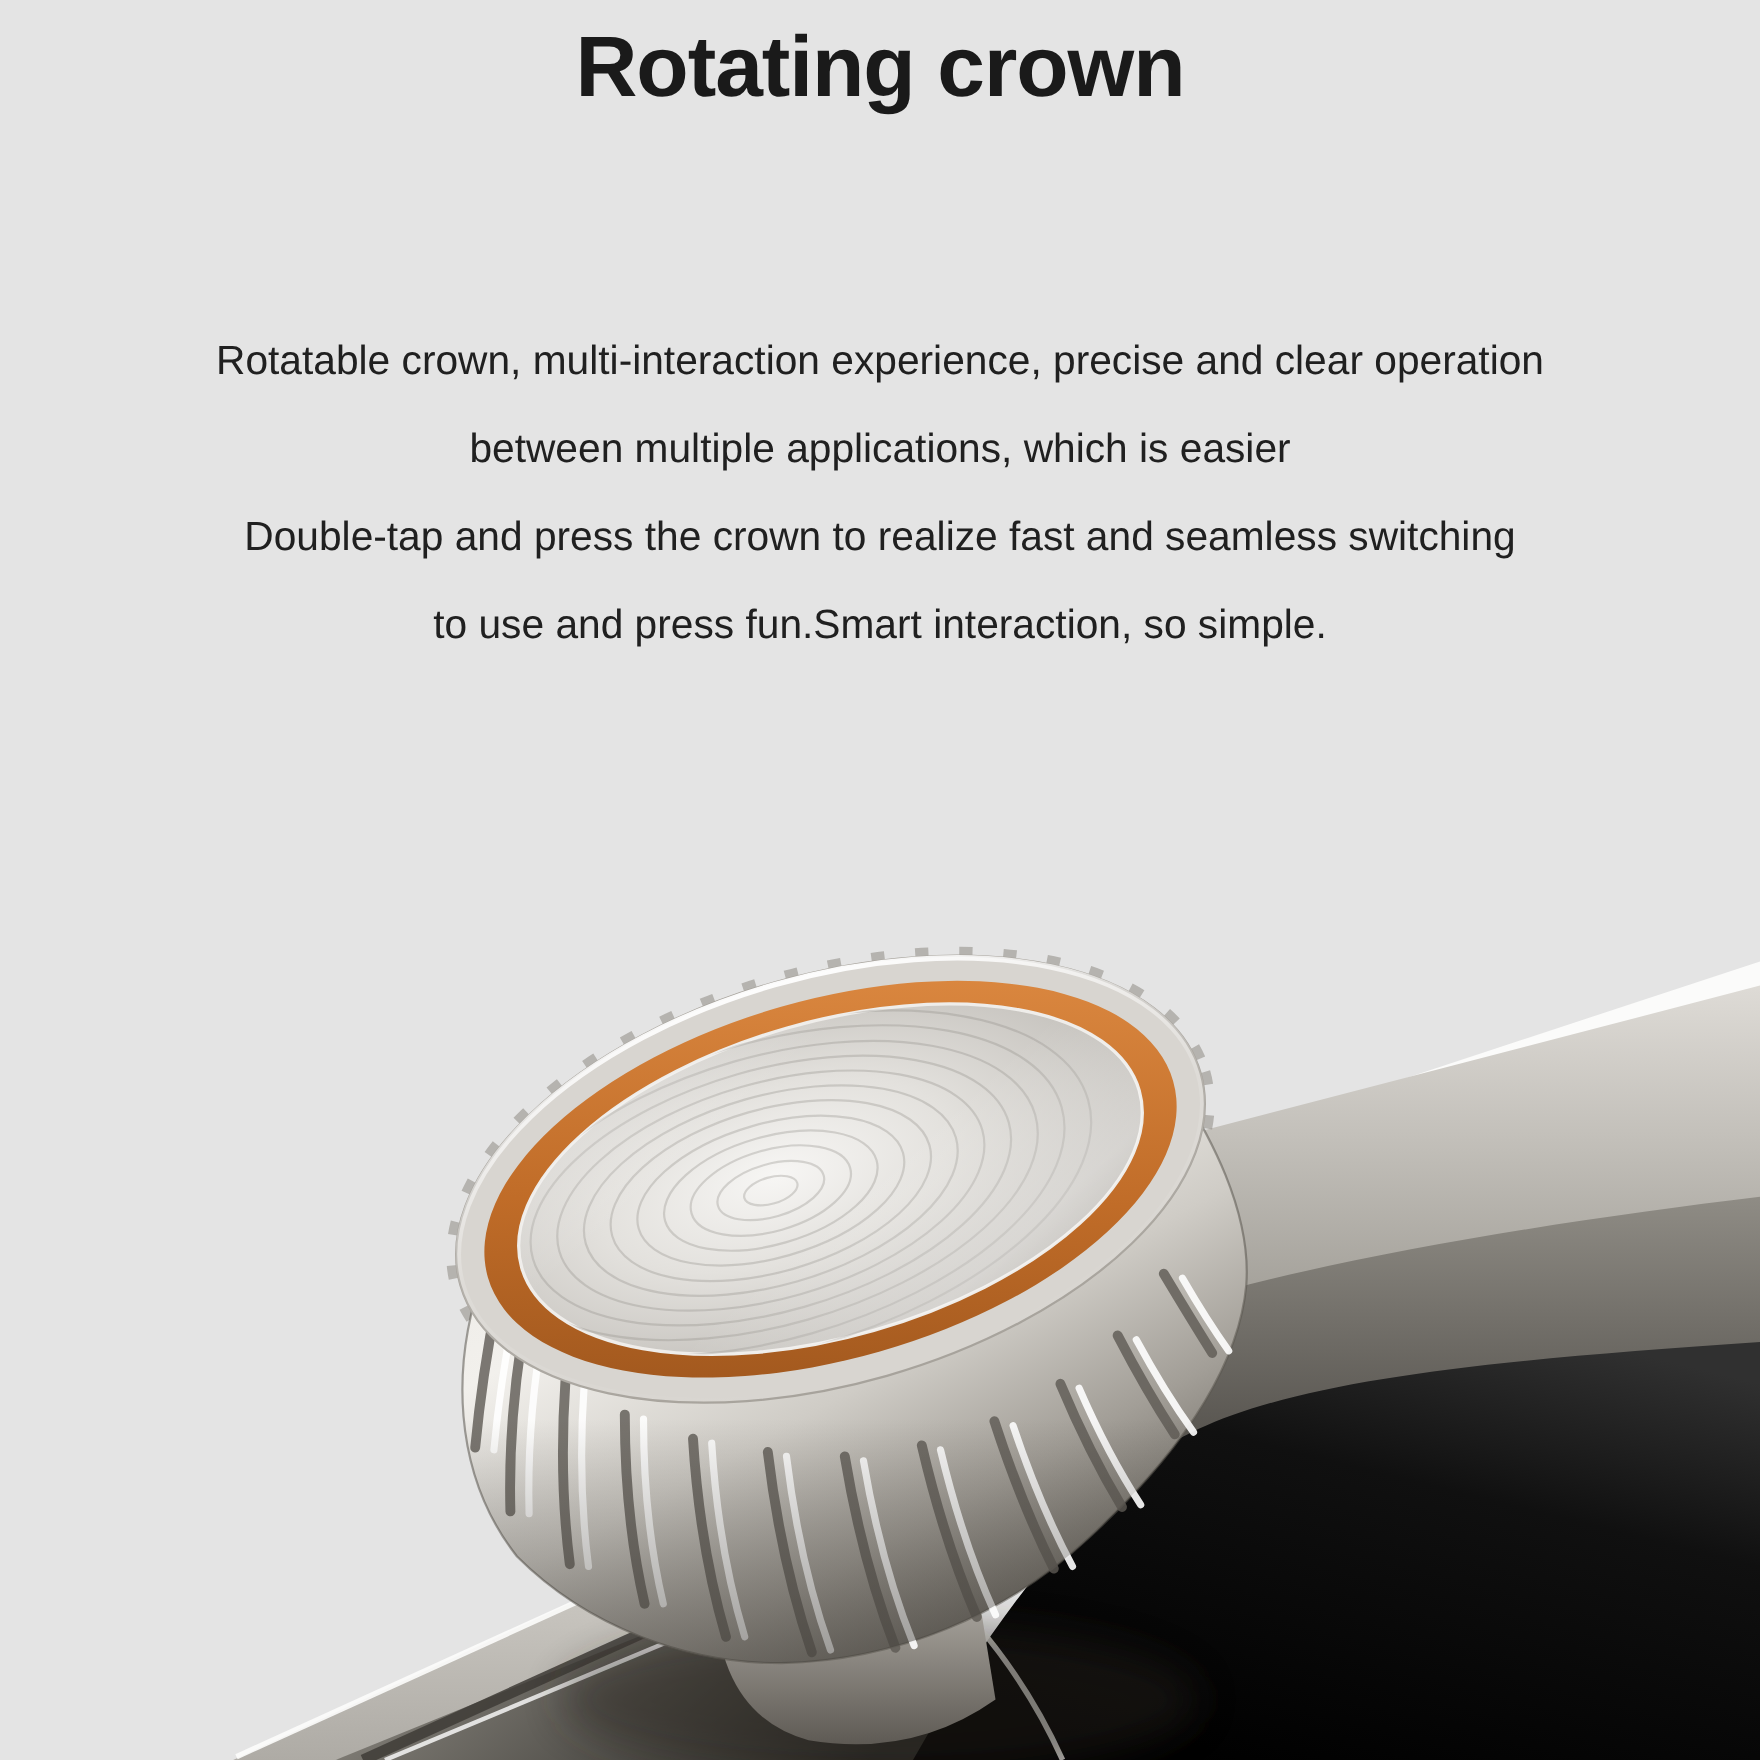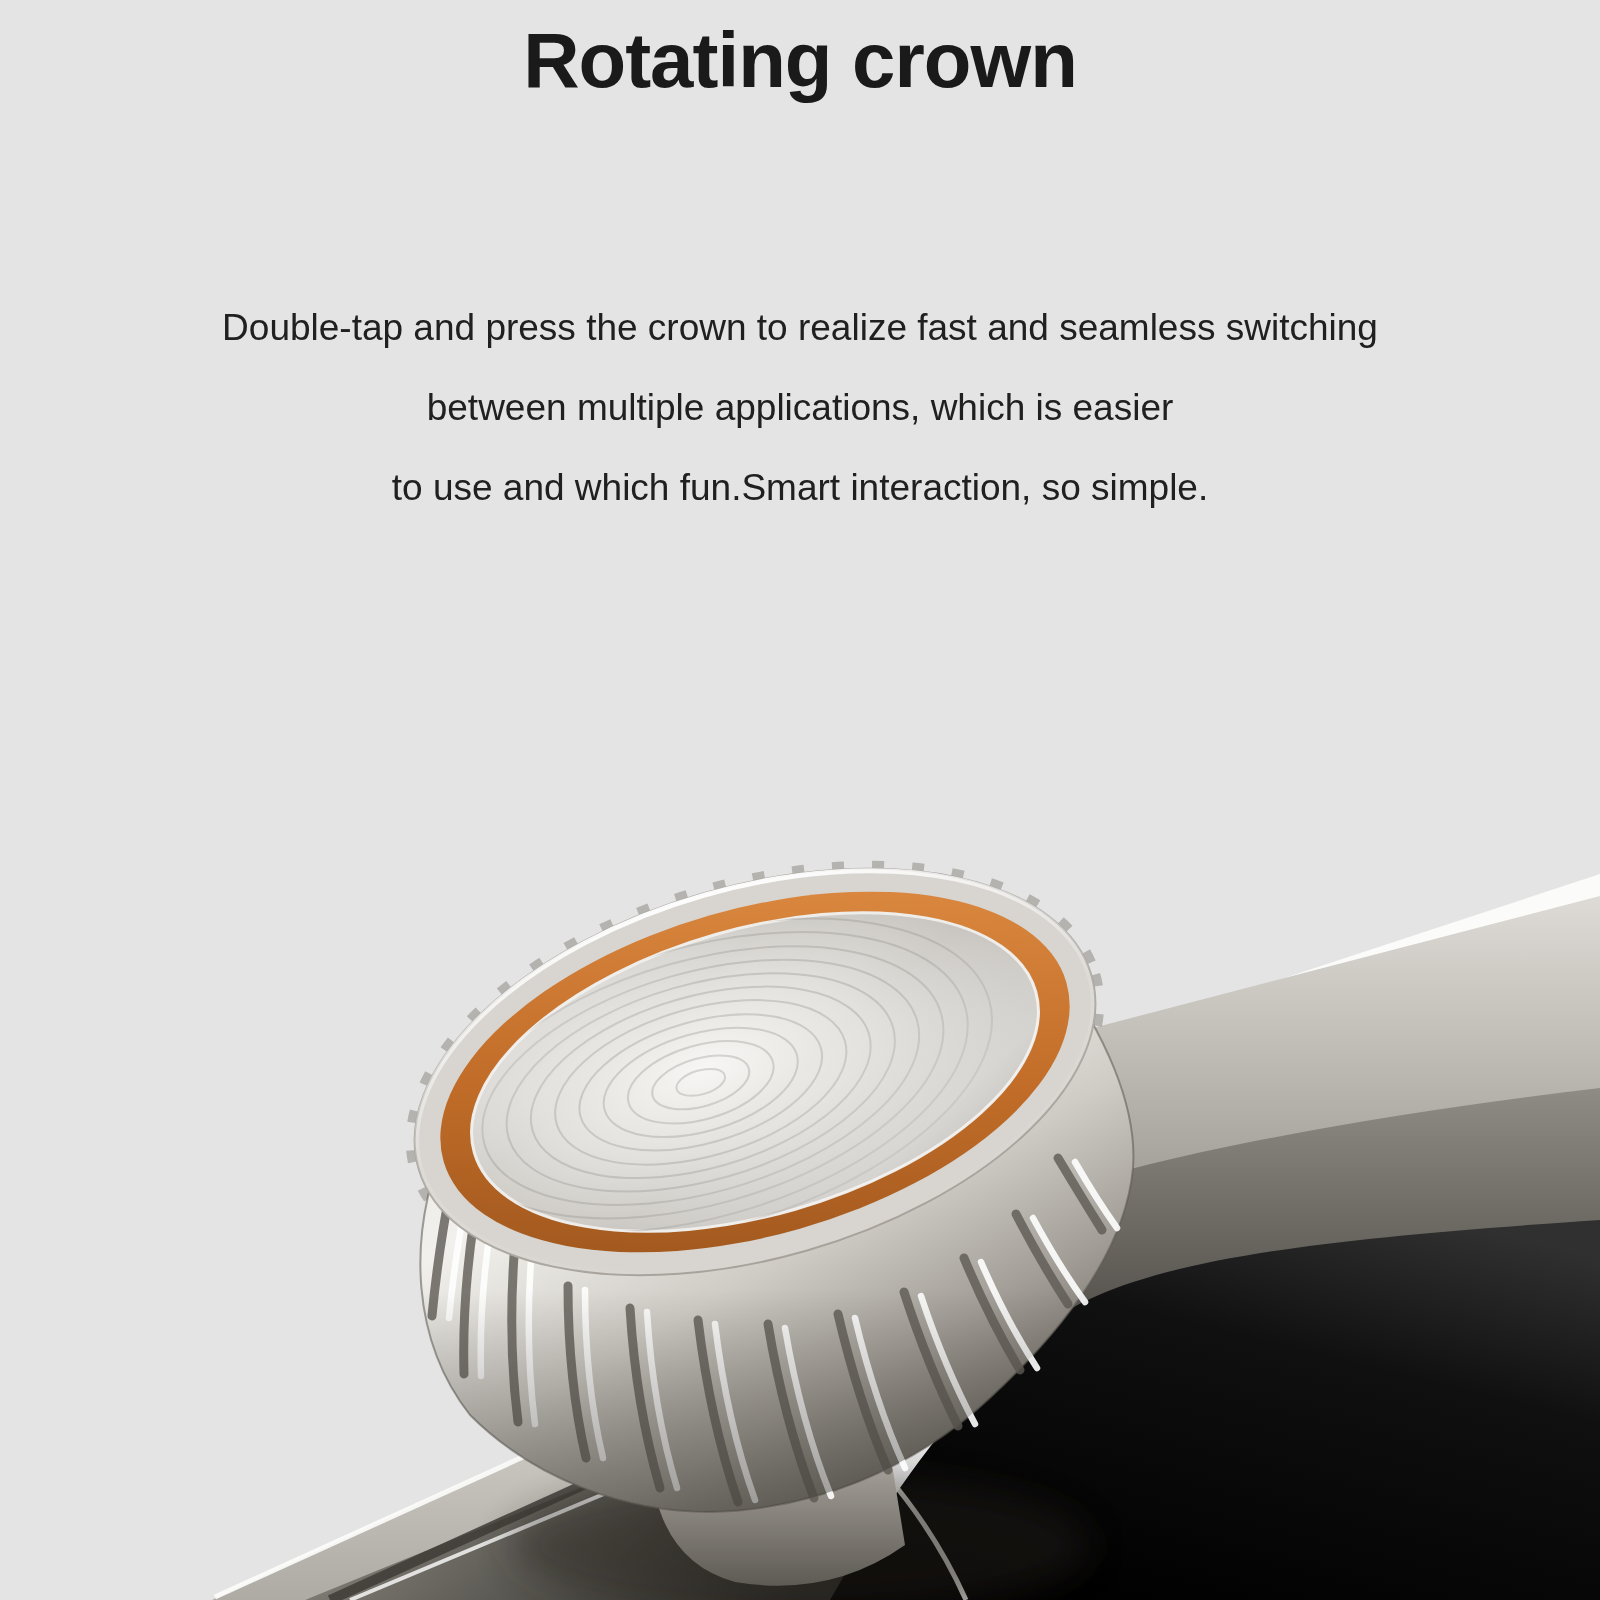--- a/index.html
+++ b/index.html
@@ -16,23 +16,24 @@
 </head>
 <body>
 
 <div class="page">
 
   <header class="copy">
     <h1 class="title">
       <span class="t-line">Rotating crown</span>
     </h1>
     <div class="body-copy">
+      <p>Rotatable crown, multi-interaction experience, precise and clear operation</p>
+      <p>between multiple applications, which is easier</p>
       <p>Double-tap and press the crown to realize fast and seamless switching</p>
-      <p>between multiple applications, which is easier</p>
-      <p>to use and which fun.Smart interaction, so simple.</p>
+      <p>to use and press fun.Smart interaction, so simple.</p>
     </div>
   </header>
 
   <svg class="photo" viewBox="0 0 1600 1600" xmlns="http://www.w3.org/2000/svg">
     <defs>
       <linearGradient id="bandGrad" x1="0" y1="0" x2="0" y2="1">
         <stop offset="0" stop-color="#dedbd6"></stop>
         <stop offset="0.45" stop-color="#c2bfb9"></stop>
         <stop offset="1" stop-color="#9d9a93"></stop>
       </linearGradient>

